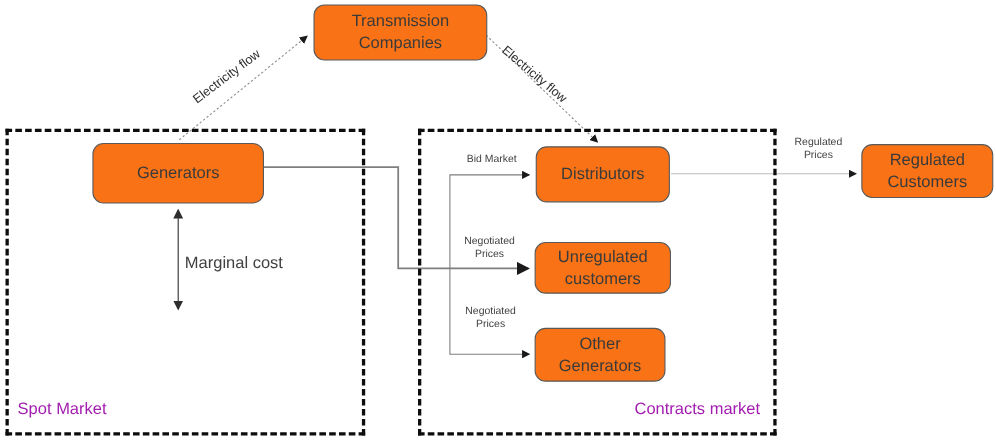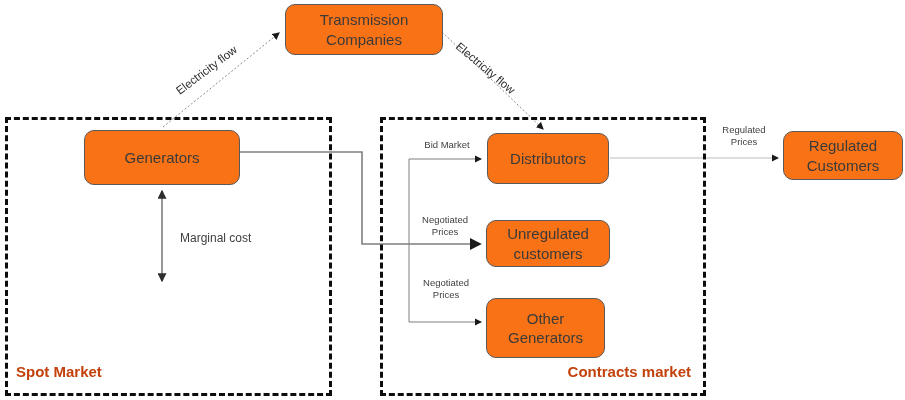--- a/index.html
+++ b/index.html
@@ -27,44 +27,44 @@
   }
   .container-box{
     position:absolute;
     box-sizing:border-box;
     border:3px dashed #0d0d0d;
     background:transparent;
     z-index:1;
   }
   .container-label{
     position:absolute;
-    font-weight:bold;
+    font-weight:normal;
     font-size:15px;
-    color:#c2410c;
+    color:#a21caf;
     z-index:2;
   }
   .edge-label{
     position:absolute;
     font-size:9.5px;
     color:#404040;
     text-align:center;
     line-height:1.25;
     white-space:pre-line;
     z-index:2;
   }
   .flow-label{
     position:absolute;
     font-size:11.5px;
     color:#2e2e2e;
     white-space:nowrap;
     z-index:2;
   }
   .rot-left{transform:rotate(-37deg);}
   .rot-right{transform:rotate(40deg);}
-  .mc-label{font-size:12px;margin-left:12px;}
+  .mc-label{font-size:15px;}
 </style>
 </head>
 <body>
 
 <div id="canvas">
 
   <svg id="wires" viewBox="0 0 905 400" xmlns="http://www.w3.org/2000/svg">
     <defs>
       <marker id="arr" viewBox="0 0 10 10" refX="8.5" refY="5" markerWidth="7.5" markerHeight="7.5" orient="auto-start-reverse">
         <path d="M0,0 L10,5 L0,10 z" fill="#1a1a1a"></path>
@@ -99,21 +99,21 @@
 Companies</div>
 
   <div class="node" style="left:84px;top:130px;width:156px;height:55px;">Generators</div>
 
 
   <div class="node" style="left:487px;top:133px;width:122px;height:51px;">Distributors</div>
 
   <div class="node" style="left:486px;top:220px;width:124px;height:47px;">Unregulated
 customers</div>
 
-  <div class="node" style="left:486px;top:298px;width:119px;height:60px;">Other
+  <div class="node" style="left:486px;top:298px;width:119px;height:49px;">Other
 Generators</div>
 
   <div class="node" style="left:783px;top:131px;width:120px;height:49px;">Regulated
 Customers</div>
 
   <div class="flow-label rot-left" style="left:170px;top:64px;">Electricity flow</div>
 
   <div class="flow-label rot-right" style="left:449px;top:62px;">Electricity flow</div>
 
   <div class="edge-label mc-label" style="left:168px;top:231px;">Marginal cost</div>

